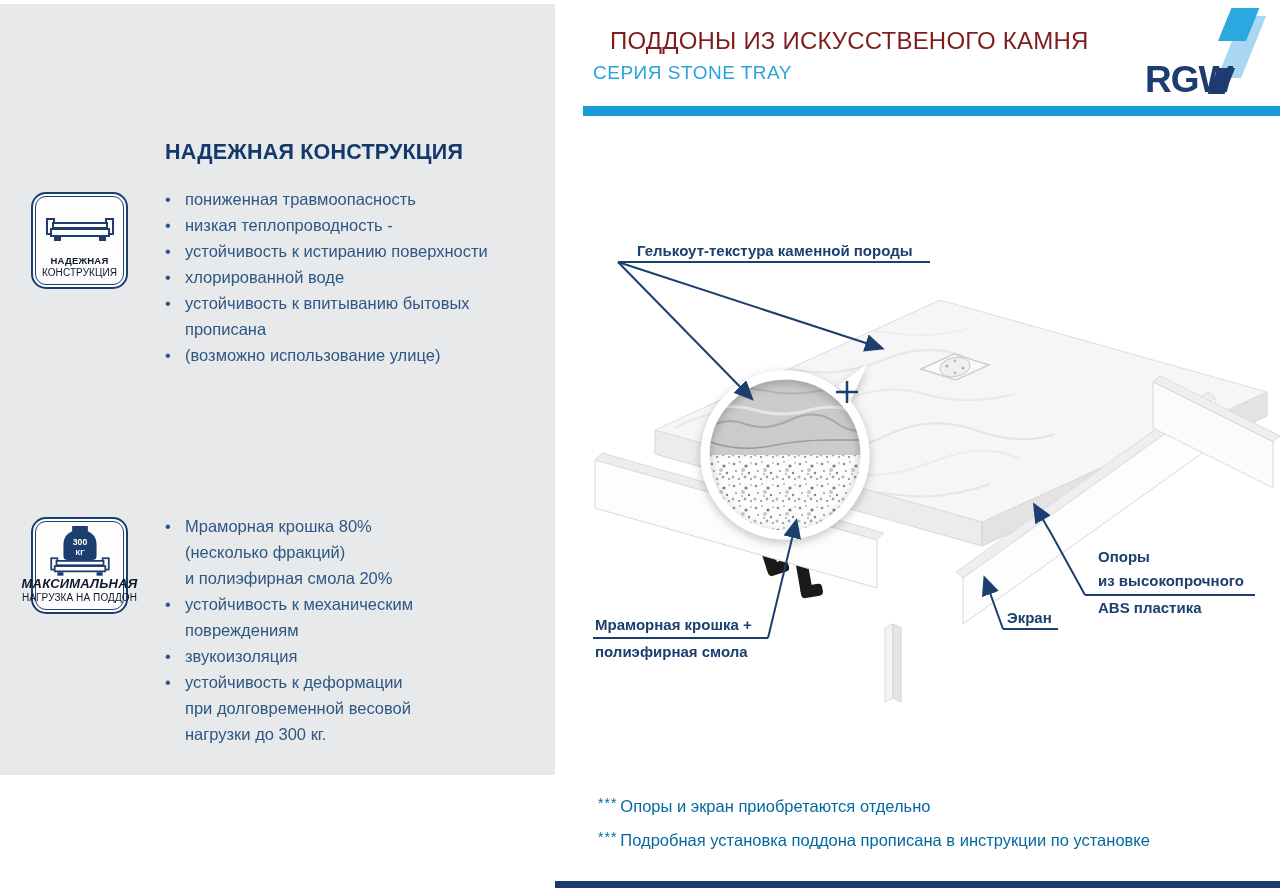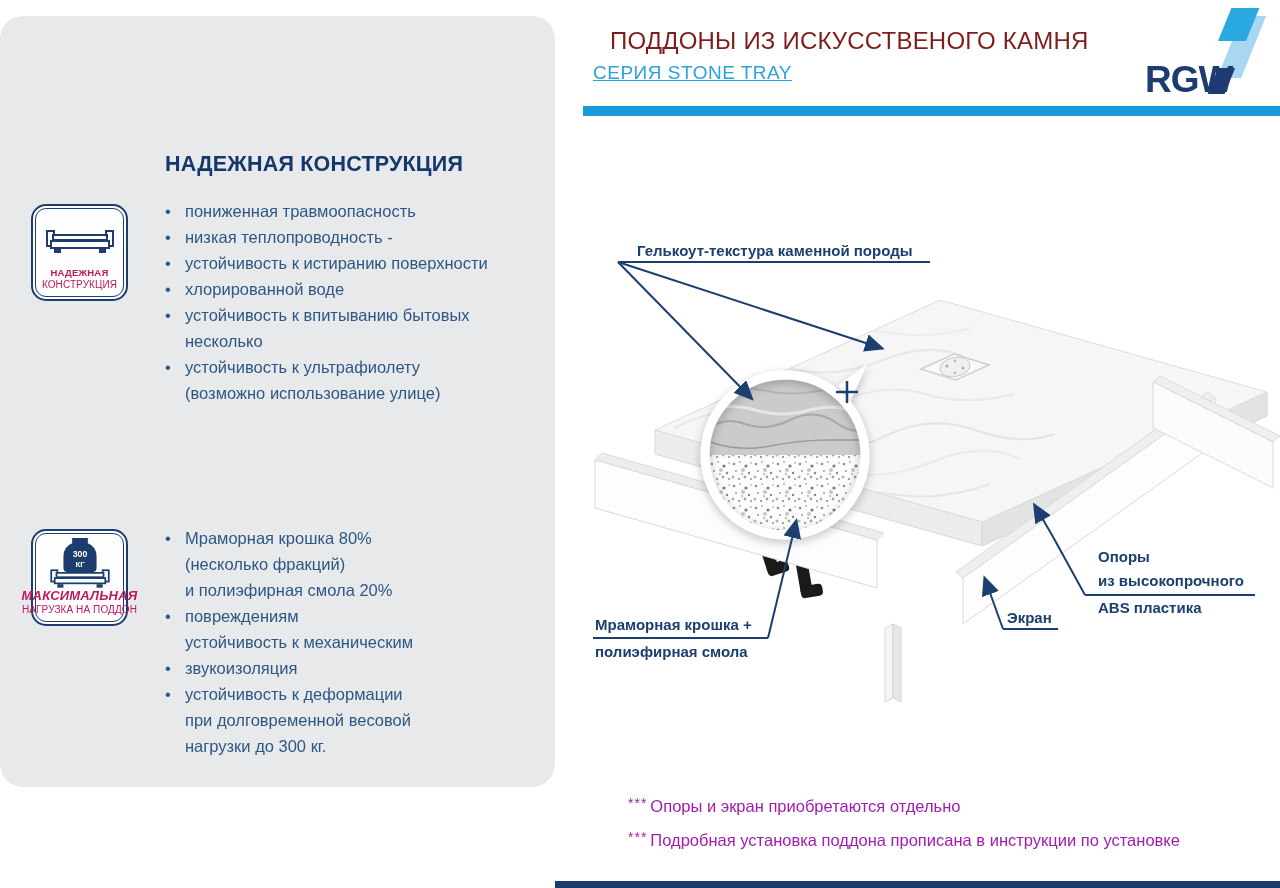--- a/index.html
+++ b/index.html
@@ -1,53 +1,53 @@
 <!DOCTYPE html>
 <html><head>
 <meta charset="utf-8">
 <style>
   html,body{margin:0;padding:0;}
   body{
     width:1280px;height:888px;position:relative;overflow:hidden;
     background:#ffffff;font-family:"Liberation Sans", sans-serif;
   }
   
-  .left-panel{position:absolute;left:0;top:16px;width:555px;height:771px;background:#e8e9ea;border-radius:23px;}
+  .left-panel{position:absolute;left:0;top:4px;width:555px;height:771px;background:#e8e9ea;}
   .heading{position:absolute;left:165px;top:136px;font-size:21.5px;font-weight:bold;
     color:#14386b;letter-spacing:.2px;}
   .features{position:absolute;left:165px;width:400px;color:#2d5785;font-size:16.5px;line-height:26px;}
   .features-1{top:182px;}
   .features-2{top:509px;}
   .feature{display:flex;}
   .feature .dot{flex:0 0 20px;color:#2d5785;}
   .feature .lines{flex:1;}
   .feature .line{display:block;}
   
   .badge{position:absolute;left:31px;width:97px;height:97px;background:#fdfdfd;
     border:2px solid #1c3e6e;border-radius:15px;box-sizing:border-box;}
   .badge::before{content:"";position:absolute;inset:2px;border:1px solid #1c3e6e;border-radius:11px;}
   .badge-1{top:188px;}
   .badge-2{top:513px;}
   .badge-inner{position:absolute;inset:0;display:flex;flex-direction:column;align-items:center;}
   .badge-1 .badge-icon{margin-top:22px;}
   .badge-2 .badge-icon{margin-top:7px;}
-  .badge-text{margin-top:auto;margin-bottom:9px;text-align:center;color:#be185d;line-height:1.15;}
+  .badge-text{margin-top:auto;margin-bottom:9px;text-align:center;color:#0f172a;line-height:1.15;}
   .badge-text .t1{display:block;font-weight:bold;font-size:9.5px;letter-spacing:.2px;}
   .badge-text .t2{display:block;font-size:10px;letter-spacing:.1px;}
   .badge-2 .badge-text .t1{font-size:13px;font-style:italic;}
   .badge-2 .badge-text .t2{font-size:10px;}
   
   .title{position:absolute;left:610px;top:27px;font-size:24px;font-weight:normal;color:#7f1d1d;letter-spacing:.2px;}
-  .subtitle{position:absolute;left:593px;top:62px;font-size:19px;font-weight:500;color:#2aa2da;letter-spacing:.5px;text-decoration:underline;}
+  .subtitle{position:absolute;left:593px;top:62px;font-size:19px;font-weight:500;color:#2aa2da;letter-spacing:.5px;}
   .rule{position:absolute;left:583px;top:106px;width:697px;height:10px;background:#189bd8;}
   .logo{position:absolute;left:1143px;top:4px;width:130px;height:100px;}
   
   .diagram{position:absolute;left:555px;top:130px;width:725px;height:660px;}
   
-  .footnote{position:absolute;left:628px;color:#a21caf;font-size:16.5px;}
+  .footnote{position:absolute;left:598px;color:#0369a1;font-size:16.5px;}
   .footnote-1{top:795px;}
   .footnote-2{top:829px;}
   .footnote .stars{font-size:14px;vertical-align:4px;letter-spacing:1px;margin-right:3px;}
   .bottombar{position:absolute;left:555px;top:881px;width:725px;height:7px;background:#1b3c6a;}
 </style>
 </head>
 <body>
 
 <div class="left-panel">
 
@@ -114,46 +114,45 @@
     <div class="feature">
       <span class="dot">•</span>
       <span class="lines">
           <span class="line">хлорированной воде</span>
         </span>
     </div>
     <div class="feature">
       <span class="dot">•</span>
       <span class="lines">
           <span class="line">устойчивость к впитыванию бытовых</span>
-          <span class="line">несколько</span>
-        </span>
-    </div>
-    <div class="feature">
-      <span class="dot">•</span>
-      <span class="lines">
-          <span class="line">устойчивость к ультрафиолету</span>
+          <span class="line">прописана</span>
+        </span>
+    </div>
+    <div class="feature">
+      <span class="dot">•</span>
+      <span class="lines">
           <span class="line">(возможно использование улице)</span>
         </span>
     </div>
   </div>
 
   <div class="features features-2">
     <div class="feature">
       <span class="dot">•</span>
       <span class="lines">
           <span class="line">Мраморная крошка 80%</span>
           <span class="line">(несколько фракций)</span>
           <span class="line">и полиэфирная смола 20%</span>
         </span>
     </div>
     <div class="feature">
       <span class="dot">•</span>
       <span class="lines">
+          <span class="line">устойчивость к механическим</span>
           <span class="line">повреждениям</span>
-          <span class="line">устойчивость к механическим</span>
         </span>
     </div>
     <div class="feature">
       <span class="dot">•</span>
       <span class="lines">
           <span class="line">звукоизоляция</span>
         </span>
     </div>
     <div class="feature">
       <span class="dot">•</span>

